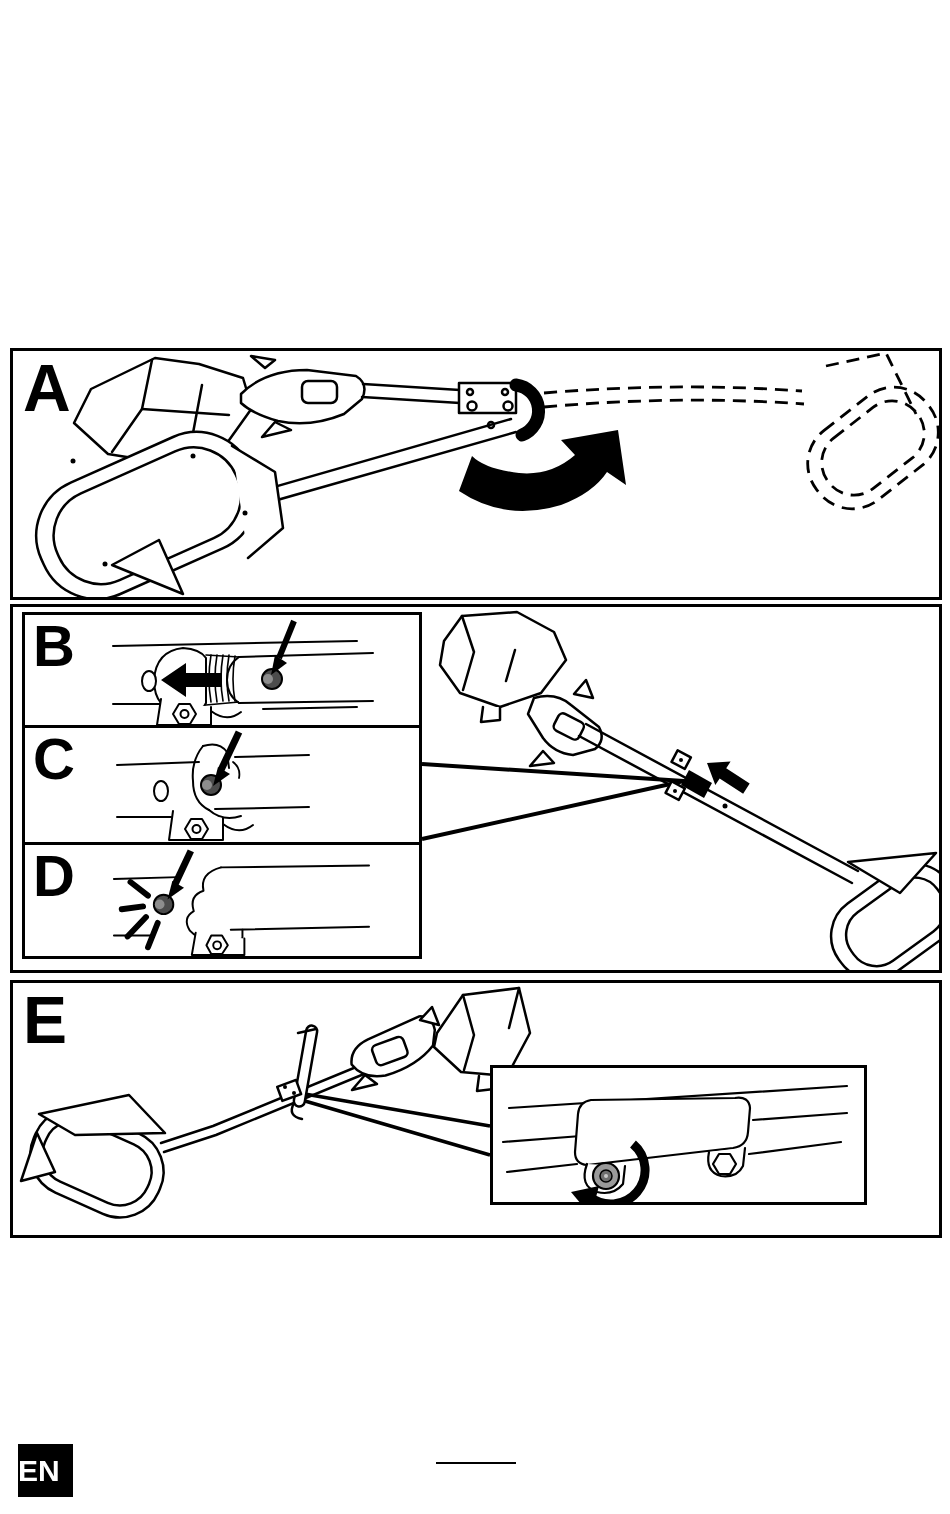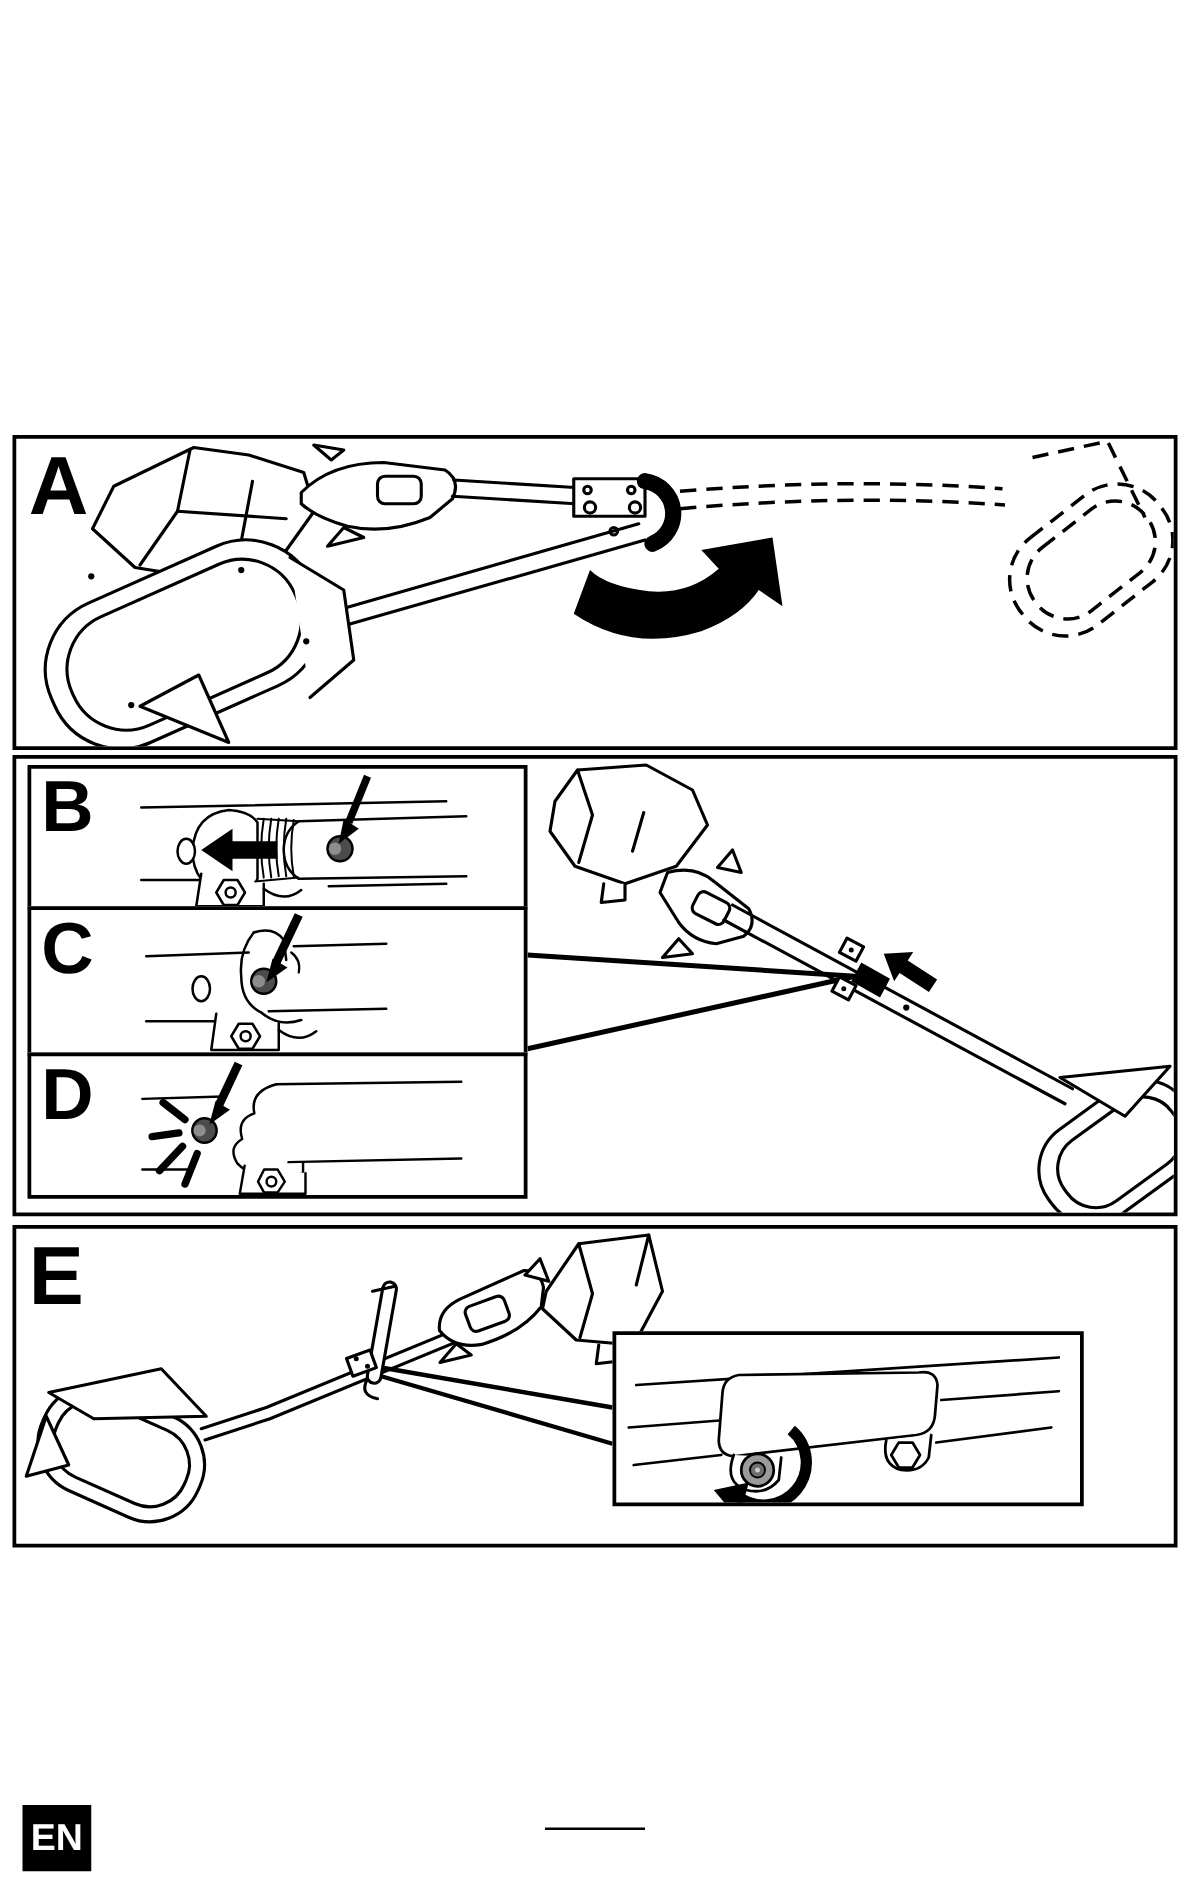--- a/index.html
+++ b/index.html
@@ -14,21 +14,21 @@
         font-weight:bold;letter-spacing:-3px;z-index:5;}
   .inset{position:absolute;border:3px solid #000;background:#fff;box-sizing:border-box;z-index:3;}
   .inset-b{left:9px;top:5px;width:400px;height:116px;}
   .inset-c{left:9px;top:118px;width:400px;height:120px;}
   .inset-d{left:9px;top:235px;width:400px;height:117px;}
   .inset-letter{position:absolute;left:8px;top:2px;font-size:58px;line-height:1;
         font-weight:bold;letter-spacing:-3px;z-index:5;}
   .inset svg{position:absolute;left:0;top:0;width:100%;height:100%;}
   .inset-e{left:477px;top:82px;width:377px;height:140px;z-index:3;}
   .lang-badge{position:absolute;left:18px;top:1444px;width:55px;height:53px;background:#000;
-        color:#fff;display:flex;align-items:center;justify-content:center;
+        color:#fff;display:flex;align-items:center;
         font-size:30px;font-weight:bold;}
   .footer-rule{position:absolute;left:436px;top:1462px;width:80px;height:2px;background:#000;}
 </style>
 </head>
 <body>
 
 <div class="page">
 
   <section class="panel panel-a">
     <span class="panel-letter">A</span>

